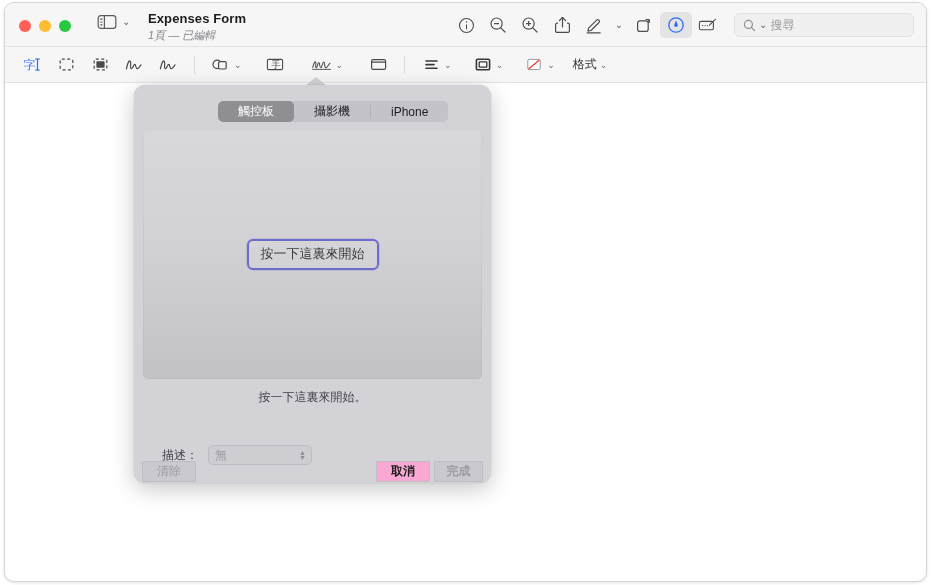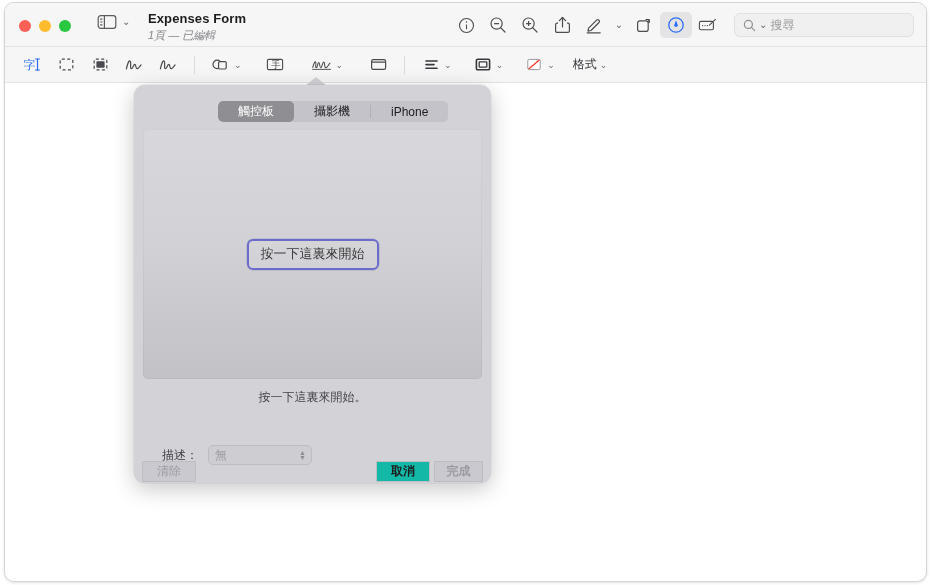--- a/index.html
+++ b/index.html
@@ -178,21 +178,21 @@
     position: absolute;
     height: 21px; min-width: 54px;
     border-radius: 1px;
     display: flex; align-items: center; justify-content: center;
     font-size: 12px;
     background: #c9c9cf;
     border: 0.5px solid #bdbdc3;
     color: #9b9ba1;
     text-align: center;
   }
-  .btn.enabled { background: #14b8a6; color: #1d1d1f; font-weight: bold; }
+  .btn.enabled { background: #f9a8d4; color: #1d1d1f; font-weight: bold; }
   .btn-clear  { left: 8px; }
   .btn-cancel { left: 242px; }
   .btn-done   { left: 300px; min-width: 49px; font-weight: bold; }
 
   svg { display: block; }
 </style>
 </head>
 <body>
 
 <div class="window">

